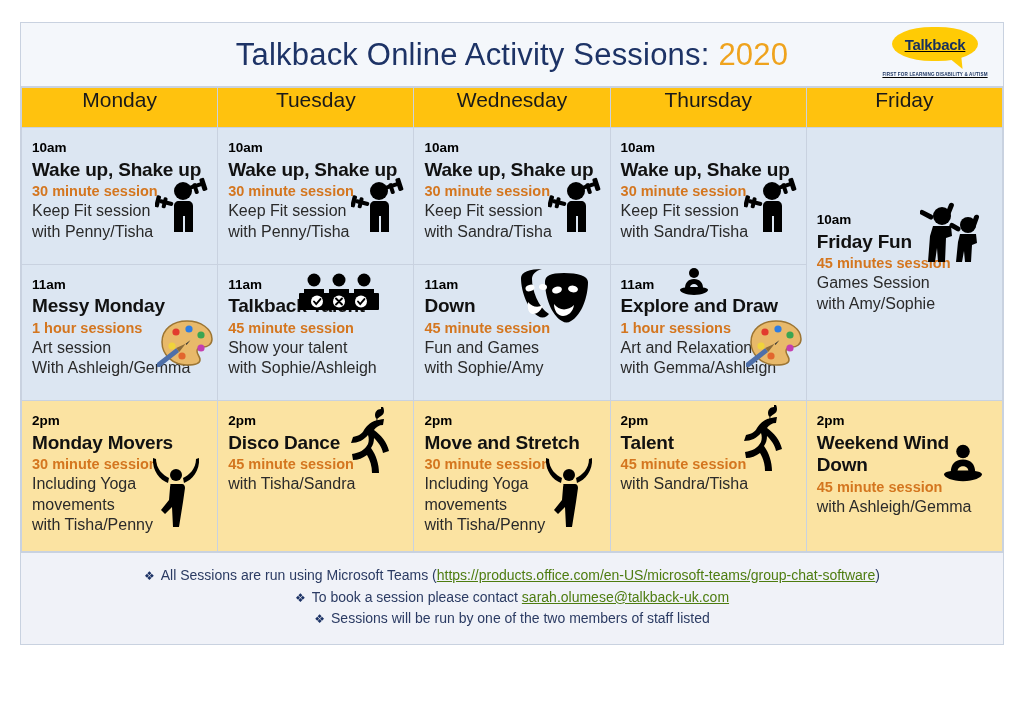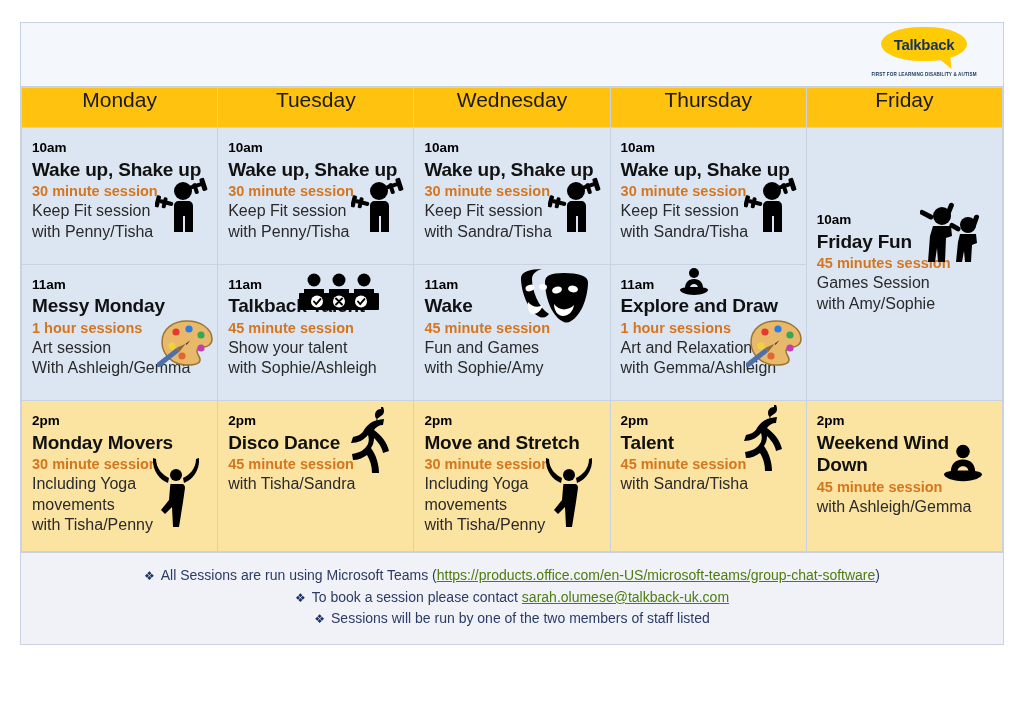--- a/index.html
+++ b/index.html
@@ -20,23 +20,23 @@
     background: #f4f7fb;
     border-bottom: 1px solid #c9d2e0;
     display: flex; align-items: center; justify-content: center;
   }
   .title {
     font-size: 31px; letter-spacing: .2px;
     color: #1d3366; white-space: nowrap;
   }
   .title .year { color: #efa31d; }
   .logo {
-    position: absolute; right: 29px; top: 4px;
+    position: absolute; right: 18px; top: 4px;
     width: 100px; height: 56px;
-    display: flex; flex-direction: column; align-items: center; justify-content: flex-start;
+    display: flex; flex-direction: column; align-items: center; justify-content: flex-start; text-decoration: underline;
   }
   .logo-bubble {
     position: relative; width: 86px; height: 34px;
     background: #FFCB05; border-radius: 50%/54%;
     display: flex; align-items: center; justify-content: center;
   }
   .logo-bubble::after {
     content:""; position:absolute; right: 16px; bottom: -9px;
     width: 0; height: 0;
     border-left: 7px solid transparent;
@@ -88,20 +88,24 @@
   .fline .dia { color:#1d3366; font-size: 12px; margin-right: 6px; }
   .fline a, .flink { color:#4d7c0f; text-decoration: underline; }
 </style>
 </head>
 <body>
 
 <div class="page">
  <div class="frame">
 
   <div class="titlebar">
+    <div class="title">
+      <span>Talkback Online Activity Sessions:</span>
+      <span class="year">2020</span>
+    </div>
     <div class="logo">
       <div class="logo-bubble">
         <span class="logo-word">Talkback</span>
       </div>
       <div class="logo-tag">FIRST FOR LEARNING DISABILITY &amp; AUTISM</div>
     </div>
   </div>
 
   <table class="cal">
     <thead>
@@ -291,21 +295,21 @@
                 <ellipse cx="41" cy="21" rx="5" ry="3.4" fill="#fff" transform="rotate(-14 41 21)"></ellipse>
                 <ellipse cx="57" cy="20" rx="5" ry="3.4" fill="#fff" transform="rotate(10 57 20)"></ellipse>
                 <path d="M38 35c5 7 14 7 20 1-1 7-6 11-11 11s-9-5-9-12z" fill="#fff"></path>
                 <path d="M26 0C14 0 5 3 5 9c0 14 7 32 17 38 3 2 6 2 9 0l2-2C22 38 16 21 16 10c0-4 3-8 10-10z"></path>
                 <ellipse cx="14" cy="19" rx="4.6" ry="3.2" fill="#fff" transform="rotate(-16 14 19)"></ellipse>
                 <ellipse cx="27" cy="18" rx="4" ry="3" fill="#fff" transform="rotate(8 27 18)"></ellipse>
                 <path d="M12 33c4 5 10 6 15 3-2 6-6 9-10 9s-6-5-5-12z" fill="#fff"></path>
               </svg>
             </span>
             <div class="time">11am</div>
-            <div class="name">Wake</div>
+            <div class="name">Down</div>
             <div class="dur">45 minute session</div>
             <div class="desc">Fun and Games</div>
             <div class="desc">with Sophie/Amy</div>
           </div>
         </td>
 
         <td class="am">
           <div class="cell short">
             <span class="ico" style="left:66px; top:2px;">
               <svg width="34" height="32" viewBox="0 0 34 32" fill="#000">

